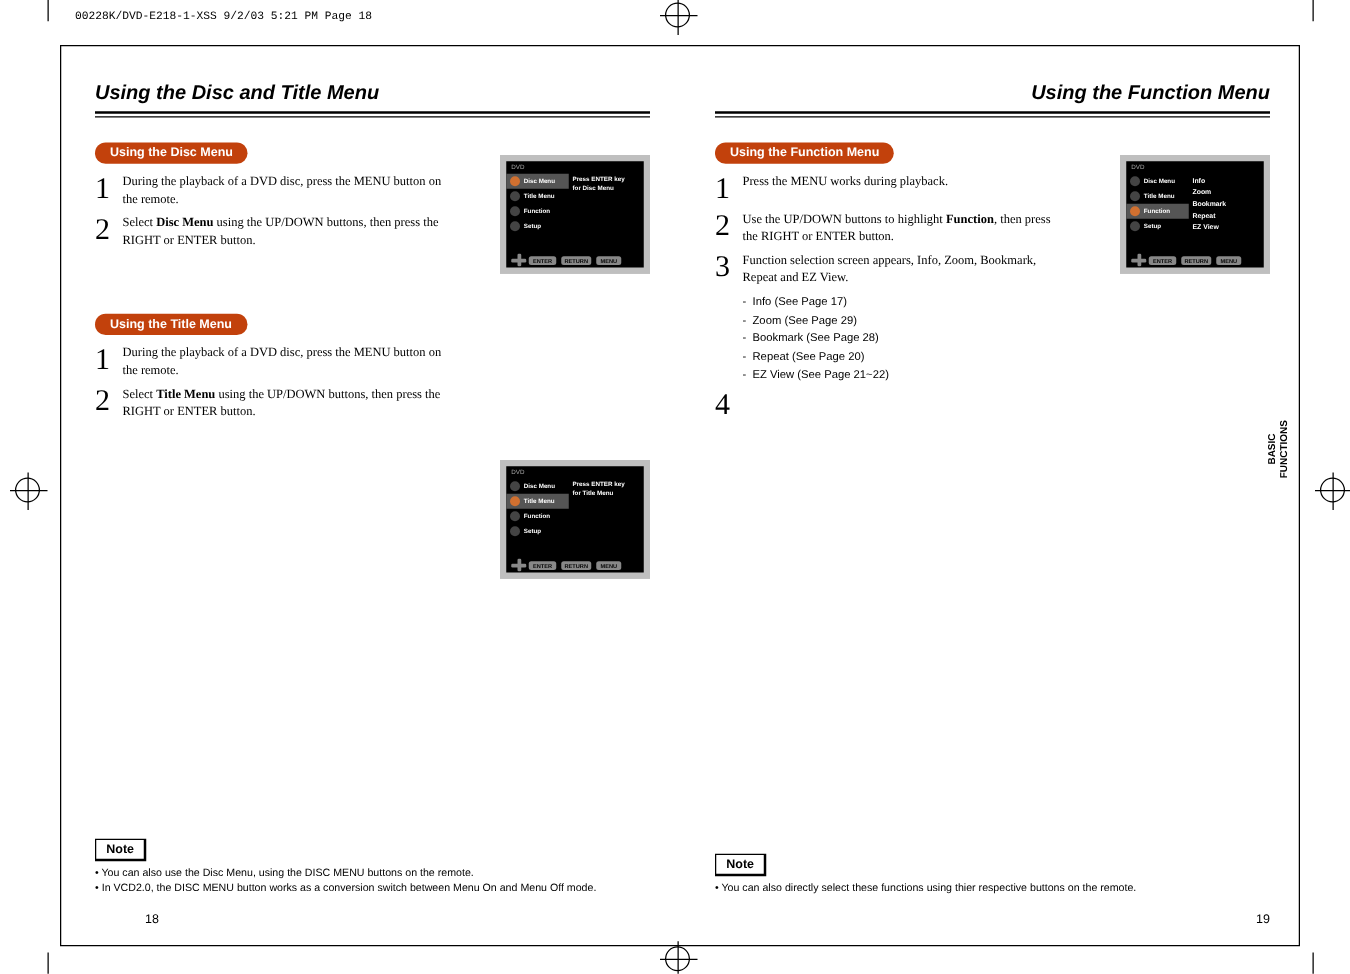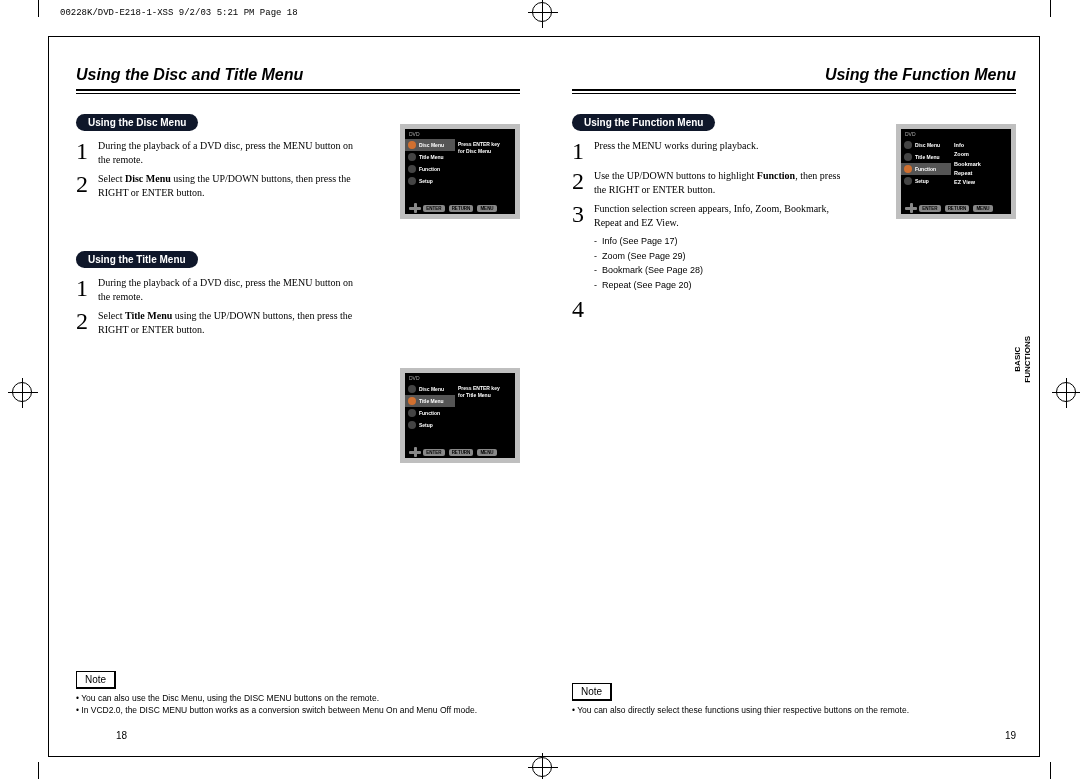--- a/index.html
+++ b/index.html
@@ -9,28 +9,28 @@
   .crop .v { width:1px; height:40px; background:#000; position:absolute; }
   .reg-mark { position:absolute; width:20px; height:20px; border:1px solid #000; border-radius:50%; }
   .reg-mark::before, .reg-mark::after { content:""; position:absolute; background:#000; }
   .reg-mark::before { width:30px; height:1px; top:9px; left:-5px; }
   .reg-mark::after { width:1px; height:30px; left:9px; top:-5px; }
   .page-frame { position:absolute; top:36px; left:48px; right:40px; bottom:22px; border:1px solid #000; }
   .spread { position:absolute; top:56px; left:60px; right:48px; bottom:34px; display:flex; gap:20px; }
   .page { flex:1; position:relative; padding:10px 16px 18px 16px; }
   .page-title { font-size:16px; font-style:italic; font-weight:bold; padding-bottom:3px; }
   .title-rule { border-top:2px solid #000; border-bottom:1px solid #000; height:5px; margin-top:2px; margin-bottom:18px; }
-  .pill { display:inline-block; font-size:10px; font-weight:bold; color:#fff; background:#0f172a; border-radius:10px; padding:3px 12px; margin-bottom:8px; }
+  .pill { display:inline-block; font-size:10px; font-weight:bold; color:#fff; background:#c2410c; border-radius:10px; padding:3px 12px; margin-bottom:8px; }
   .step { display:flex; gap:6px; margin-bottom:6px; }
   .step .num { font-size:24px; line-height:1; font-family:"Times New Roman",serif; min-width:16px; }
   .step .txt { font-size:10px; line-height:1.35; max-width:260px;font-family:Liberation Serif, serif; }
   .sub { font-size:9px; line-height:1.4; margin-left:22px; }
   .sub-row { margin-bottom:2px; }
   .notes { position:absolute; bottom:28px; left:16px; right:16px; }
-  .note-label { display:inline-block; font-size:10px; font-weight:normal; background:#fff; border:1px solid #000; border-bottom-width:2px; border-right-width:2px; padding:2px 8px; margin-bottom:4px; }
+  .note-label { display:inline-block; font-size:10px; font-weight:bold; background:#fff; border:1px solid #000; border-bottom-width:2px; border-right-width:2px; padding:2px 8px; margin-bottom:4px; }
   .note-list { font-size:8.5px; line-height:1.4; }
   .page-num { position:absolute; bottom:4px; font-size:10px; }
   .page-num.left { left:16px;margin-left:40px; }
   .page-num.right { right:16px; }
   .side-tab { position:absolute; right:-0px; top:280px; font-size:8px; font-weight:bold; writing-mode:vertical-rl; text-orientation:mixed; transform:rotate(180deg); letter-spacing:0px; text-align:center; line-height:1.2;}
   
   .screen { width:120px; height:95px; background:#bfbfbf; border:5px solid #bfbfbf; position:relative; }
   .screen-inner { position:absolute; inset:0; background:#000; }
   .scr-hdr { font-size:5px; color:#aaa; padding:2px 4px; }
   .menu-col { position:absolute; left:0; top:10px; bottom:12px; width:50px; }
@@ -197,20 +197,21 @@
     </div>
     <div class="step">
       <div class="num">3</div>
       <div class="txt">Function selection screen appears, Info, Zoom, Bookmark, Repeat and EZ View.</div>
     </div>
     <div class="sub">
       <div class="sub-row">-&nbsp;&nbsp;<span>Info (See Page 17)</span></div>
       <div class="sub-row">-&nbsp;&nbsp;<span>Zoom (See Page 29)</span></div>
       <div class="sub-row">-&nbsp;&nbsp;<span>Bookmark (See Page 28)</span></div>
       <div class="sub-row">-&nbsp;&nbsp;<span>Repeat (See Page 20)</span></div>
+      <div class="sub-row">-&nbsp;&nbsp;<span>EZ View (See Page 21~22)</span></div>
     </div>
     <div class="step" style="margin-top:6px;">
       <div class="num">4</div>
     </div>
 
     <div class="screen-wrap scrC">
       <div class="screen">
           <div class="screen-inner">
         <div class="scr-hdr">DVD</div>
         <div class="menu-col">

